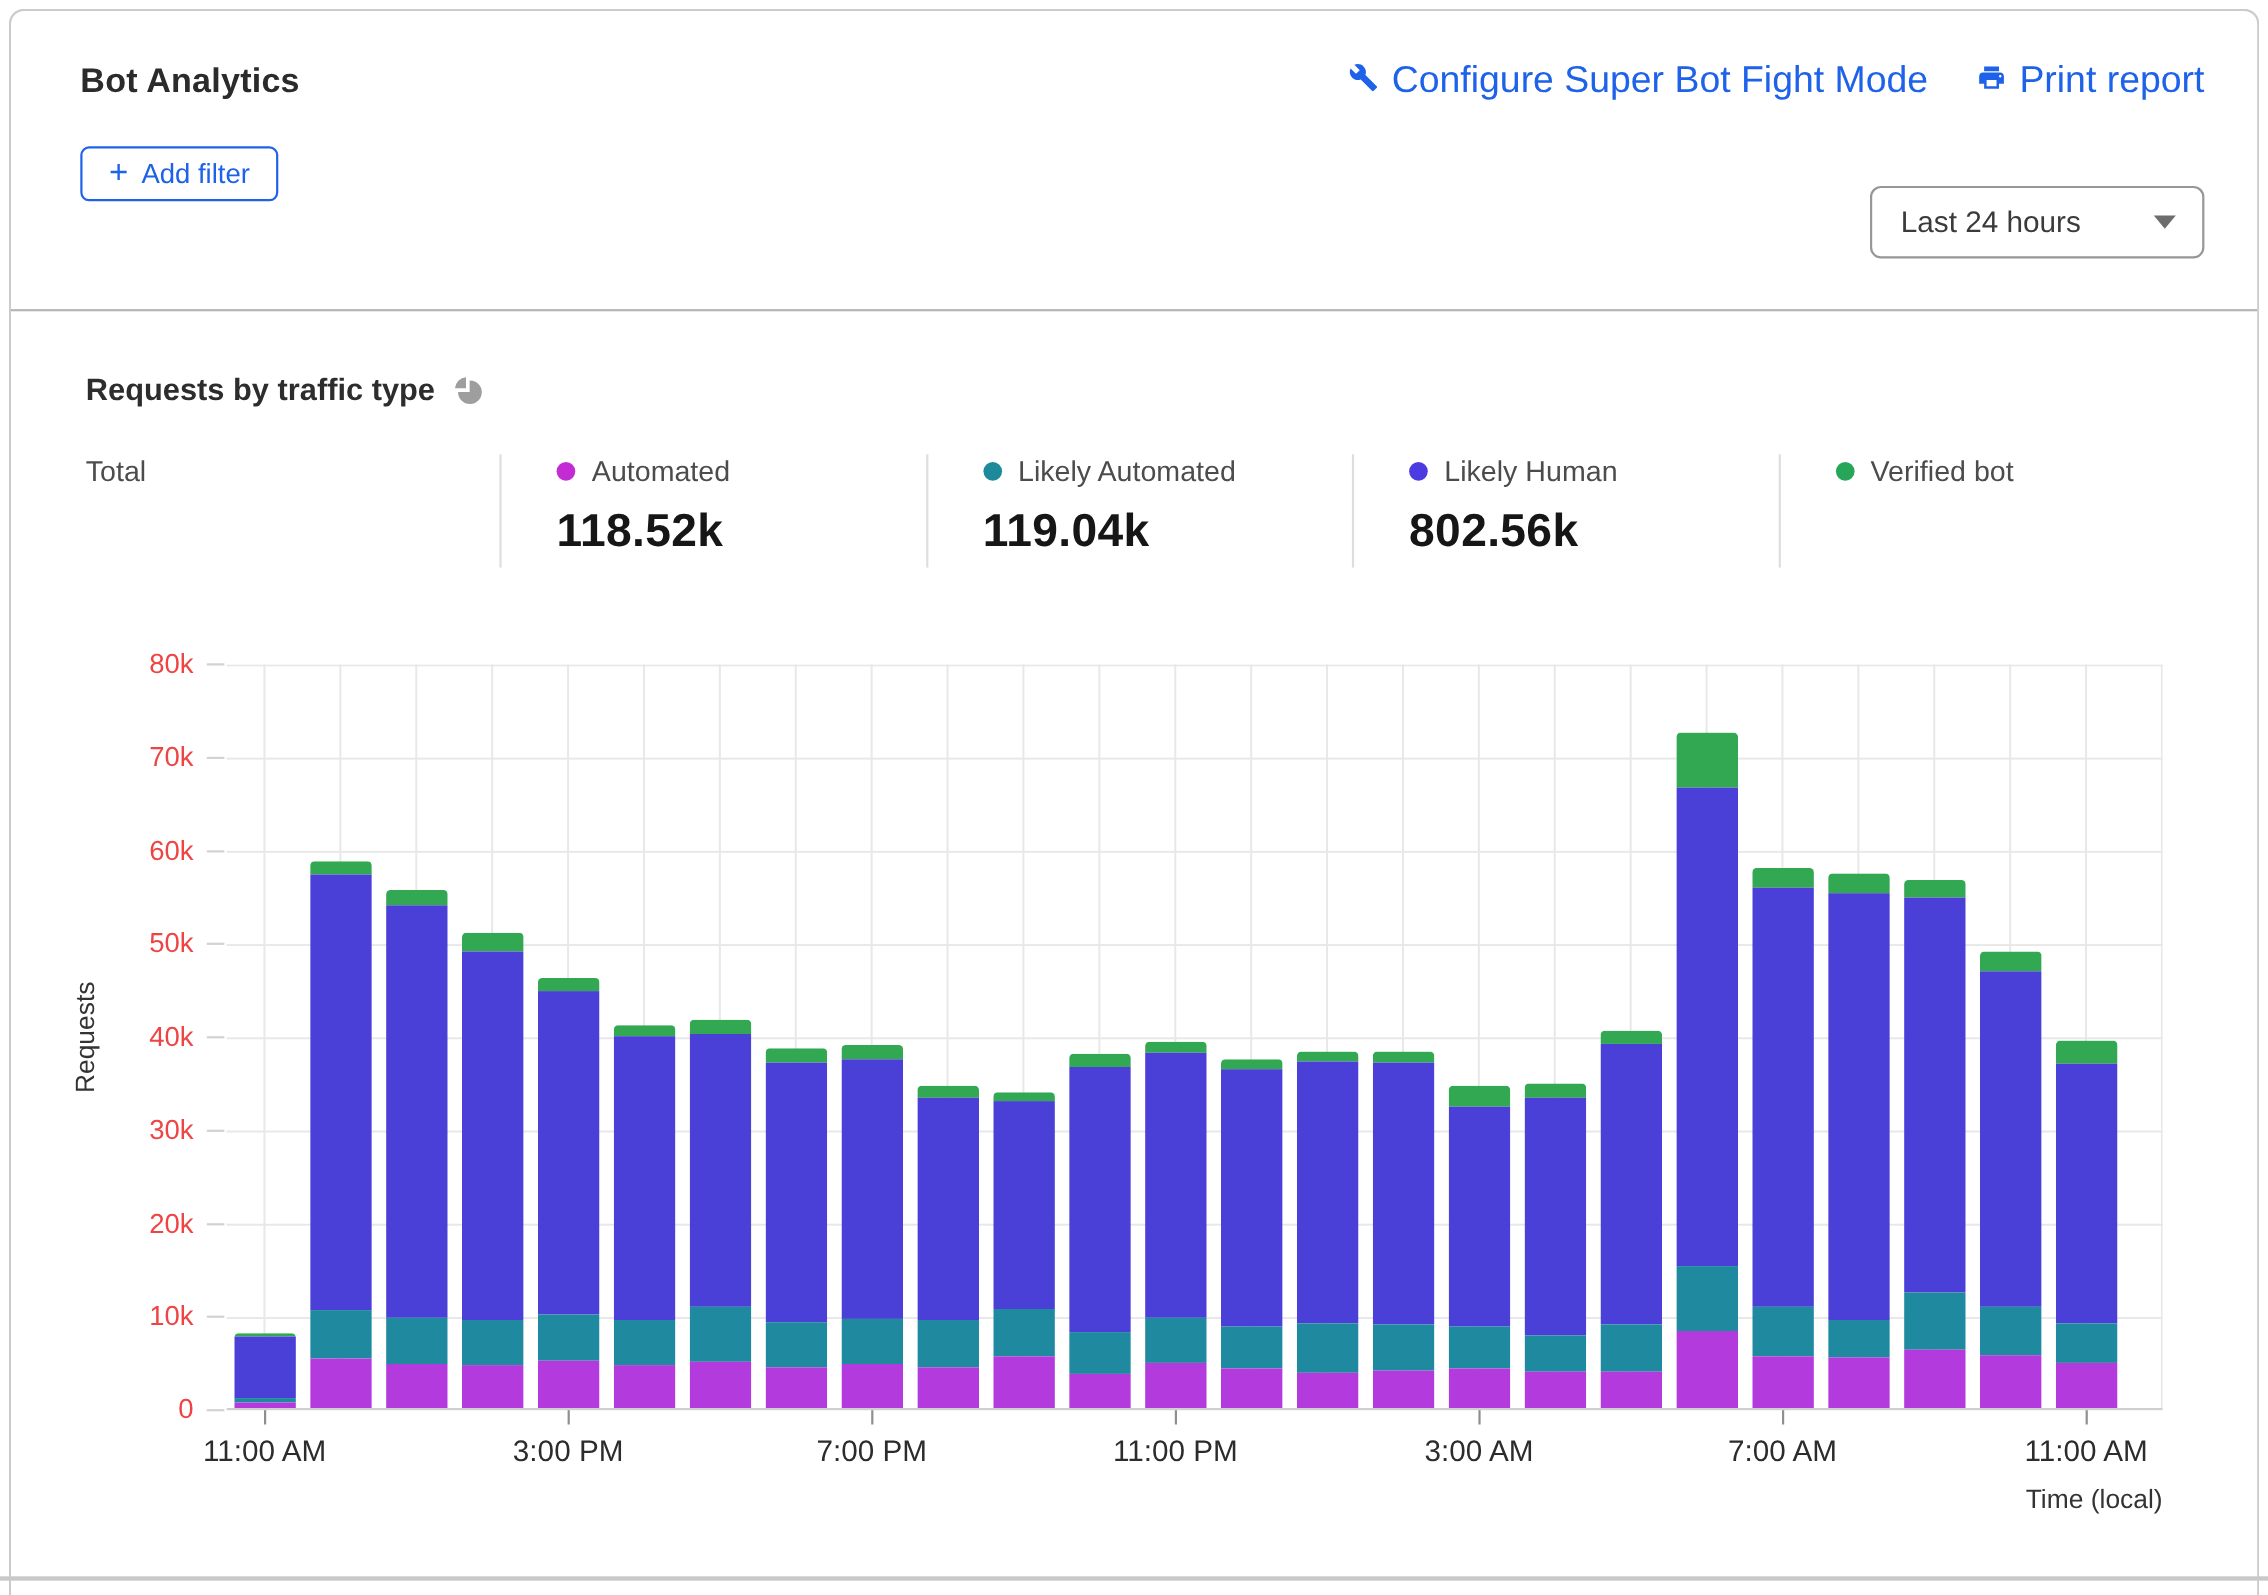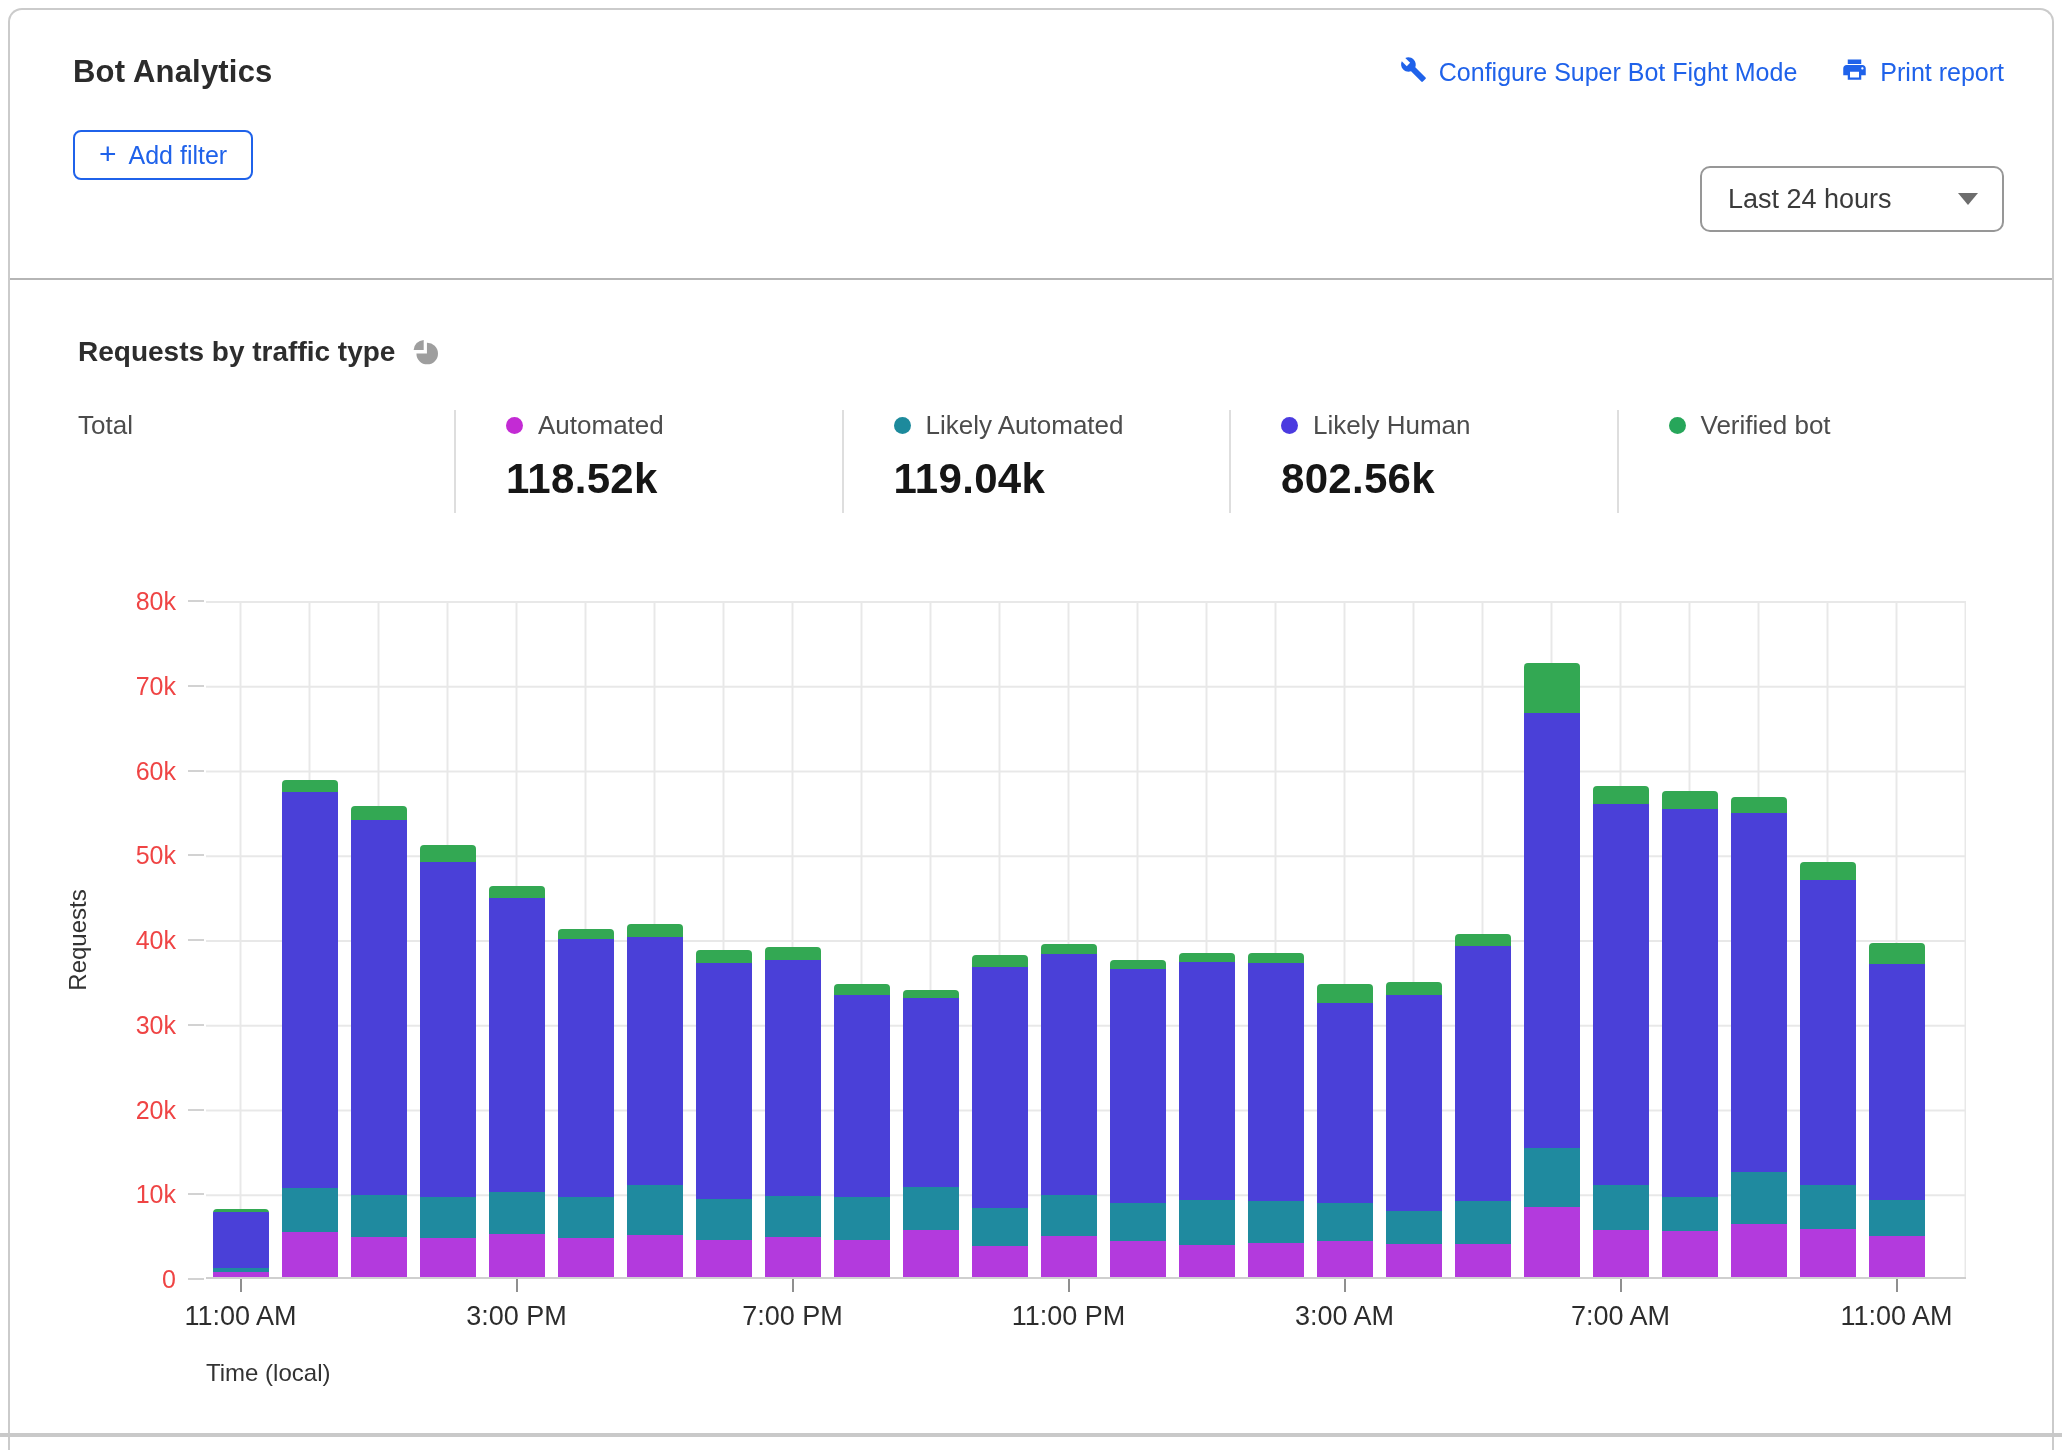--- a/index.html
+++ b/index.html
@@ -16,21 +16,21 @@
     background: #ffffff;
     border: 2px solid #cbcbcb;
     border-bottom: none;
     border-radius: 14px 14px 0 0;
   }
   
   .hdr { padding: 44px 48px 46px 48px; margin-left: 15px; }
   .hdr-row1 { display: flex; justify-content: space-between; align-items: center; }
   .page-title { font-size: 31px; font-weight: 700; color: #2b2b2b; letter-spacing: .2px; }
   .hdr-links { display: flex; align-items: center; gap: 44px; }
-  .hdr-link { display: flex; align-items: center; gap: 12px; color: #1f62ea; font-size: 25px; cursor: pointer; }
+  .hdr-link { display: flex; align-items: center; gap: 12px; color: #1f62ea; font-size: 34px; cursor: pointer; }
   .hdr-link svg { width: 27px; height: 27px; fill: #1f62ea; }
   .hdr-row2 { display: flex; justify-content: space-between; align-items: flex-start; margin-top: 40px; }
   .add-filter-btn {
     display: inline-flex; align-items: center; gap: 12px;
     border: 2px solid #1f62ea; border-radius: 8px;
     background: #fff; color: #1f62ea;
     font-size: 25px; font-family: inherit;
     padding: 9px 24px; cursor: pointer; height: 50px;
   }
   .add-filter-btn .plus { font-size: 30px; font-weight: 400; line-height: 1; margin-top: -3px; }
@@ -88,21 +88,21 @@
   }
   .slots { position: absolute; left: 0; bottom: 0; width: 1725px; height: 100%; display: flex; }
   .slot { width: 69px; height: 100%; display: flex; flex-direction: column; justify-content: flex-end; align-items: center; }
   .bar {
     width: 56px; display: flex; flex-direction: column-reverse;
     border-radius: 4px 4px 0 0; overflow: hidden;
   }
   .x-axis-row { position: relative; width: 1760px; height: 60px; margin-left: 148px; }
   .x-tick { position: absolute; top: 0; width: 2px; height: 13px; background: #8f8f8f; }
   .x-lab { position: absolute; top: 22px; transform: translateX(-50%); font-size: 27px; color: #2c2c2c; white-space: nowrap; }
-  .x-title { width: 1760px; margin-left: 148px; text-align: left; font-size: 24px; color: #333; margin-top: 20px; }
+  .x-title { width: 1760px; margin-left: 148px; text-align: right; font-size: 24px; color: #333; margin-top: 8px; }
   .bottom-strip { position: absolute; left: 0; right: 0; top: 1433px; height: 4px; background: #c9c9c9; }
 </style>
 </head>
 <body>
 
 <div class="card">
 
   <div class="hdr">
     <div class="hdr-row1">
       <div class="page-title">Bot Analytics</div>

